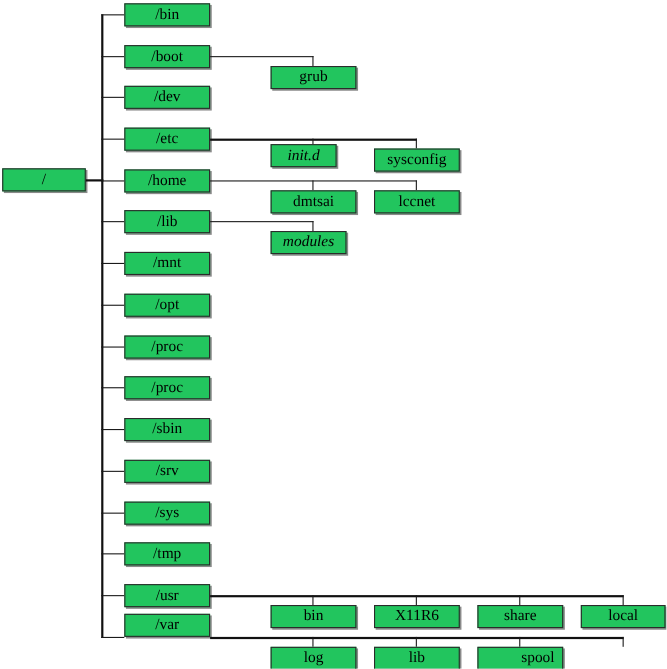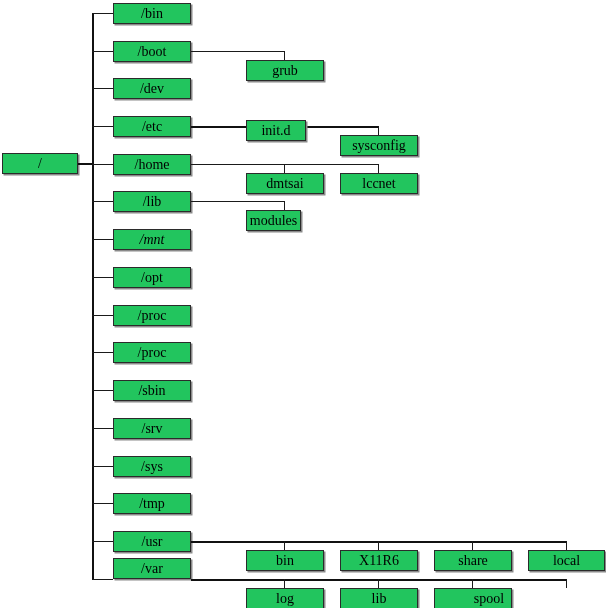--- a/index.html
+++ b/index.html
@@ -67,50 +67,50 @@
   <div class="edge h" style="left:92px; top:503px; width:21px;"></div>
   <div class="edge h" style="left:92px; top:541px; width:21px;"></div>
   <div class="edge h" style="left:92px; top:579px; width:21px;"></div>
 
   <div class="node" style="left:113px; top:3px;   width:78px;">/bin</div>
   <div class="node" style="left:113px; top:41px;  width:78px;">/boot</div>
   <div class="node" style="left:113px; top:78px;  width:78px;">/dev</div>
   <div class="node" style="left:113px; top:116px; width:78px;">/etc</div>
   <div class="node" style="left:113px; top:154px; width:78px;">/home</div>
   <div class="node" style="left:113px; top:191px; width:78px;">/lib</div>
-  <div class="node" style="left:113px; top:229px; width:78px;font-style:italic;">/mnt</div>
+  <div class="node" style="left:113px; top:229px; width:78px;">/mnt</div>
   <div class="node" style="left:113px; top:267px; width:78px;">/opt</div>
   <div class="node" style="left:113px; top:305px; width:78px;">/proc</div>
   <div class="node" style="left:113px; top:342px; width:78px;">/proc</div>
   <div class="node" style="left:113px; top:380px; width:78px;">/sbin</div>
   <div class="node" style="left:113px; top:418px; width:78px;">/srv</div>
   <div class="node" style="left:113px; top:456px; width:78px;">/sys</div>
   <div class="node" style="left:113px; top:493px; width:78px;">/tmp</div>
   <div class="node" style="left:113px; top:531px; width:78px;">/usr</div>
   <div class="node" style="left:113px; top:558px; width:78px;">/var</div>
 
   <div class="edge h" style="left:191px; top:51px; width:94px;"></div>
   <div class="edge v" style="left:284px; top:51px; height:9px;"></div>
   <div class="node" style="left:246px; top:60px; width:78px;">grub</div>
 
   <div class="edge bus" style="left:191px; top:126px; width:188px;"></div>
   <div class="edge v" style="left:284px; top:126px; height:9px;"></div>
   <div class="edge v" style="left:378px; top:126px; height:9px;"></div>
-  <div class="node" style="left:246px; top:120px; width:60px;">init.d</div>
+  <div class="node" style="left:246px; top:131px; width:60px;font-style:italic;">init.d</div>
   <div class="node" style="left:340px; top:135px; width:78px;">sysconfig</div>
 
   <div class="edge h" style="left:191px; top:164px; width:188px;"></div>
   <div class="edge v" style="left:284px; top:164px; height:9px;"></div>
   <div class="edge v" style="left:378px; top:164px; height:9px;"></div>
   <div class="node" style="left:246px; top:173px; width:78px;">dmtsai</div>
   <div class="node" style="left:340px; top:173px; width:78px;">lccnet</div>
 
   <div class="edge h" style="left:191px; top:201px; width:94px;"></div>
   <div class="edge v" style="left:284px; top:201px; height:9px;"></div>
-  <div class="node" style="left:246px; top:210px; width:55px;">modules</div>
+  <div class="node" style="left:246px; top:210px; width:69px;font-style:italic;">modules</div>
 
   <div class="edge bus" style="left:191px; top:541px; width:376px;"></div>
   <div class="edge v" style="left:284px; top:541px; height:9px;"></div>
   <div class="edge v" style="left:378px; top:541px; height:9px;"></div>
   <div class="edge v" style="left:472px; top:541px; height:9px;"></div>
   <div class="edge v" style="left:566px; top:541px; height:9px;"></div>
   <div class="node" style="left:246px; top:550px; width:78px;">bin</div>
   <div class="node" style="left:340px; top:550px; width:78px;">X11R6</div>
   <div class="node" style="left:434px; top:550px; width:78px;">share</div>
   <div class="node" style="left:528px; top:550px; width:77px;">local</div>

